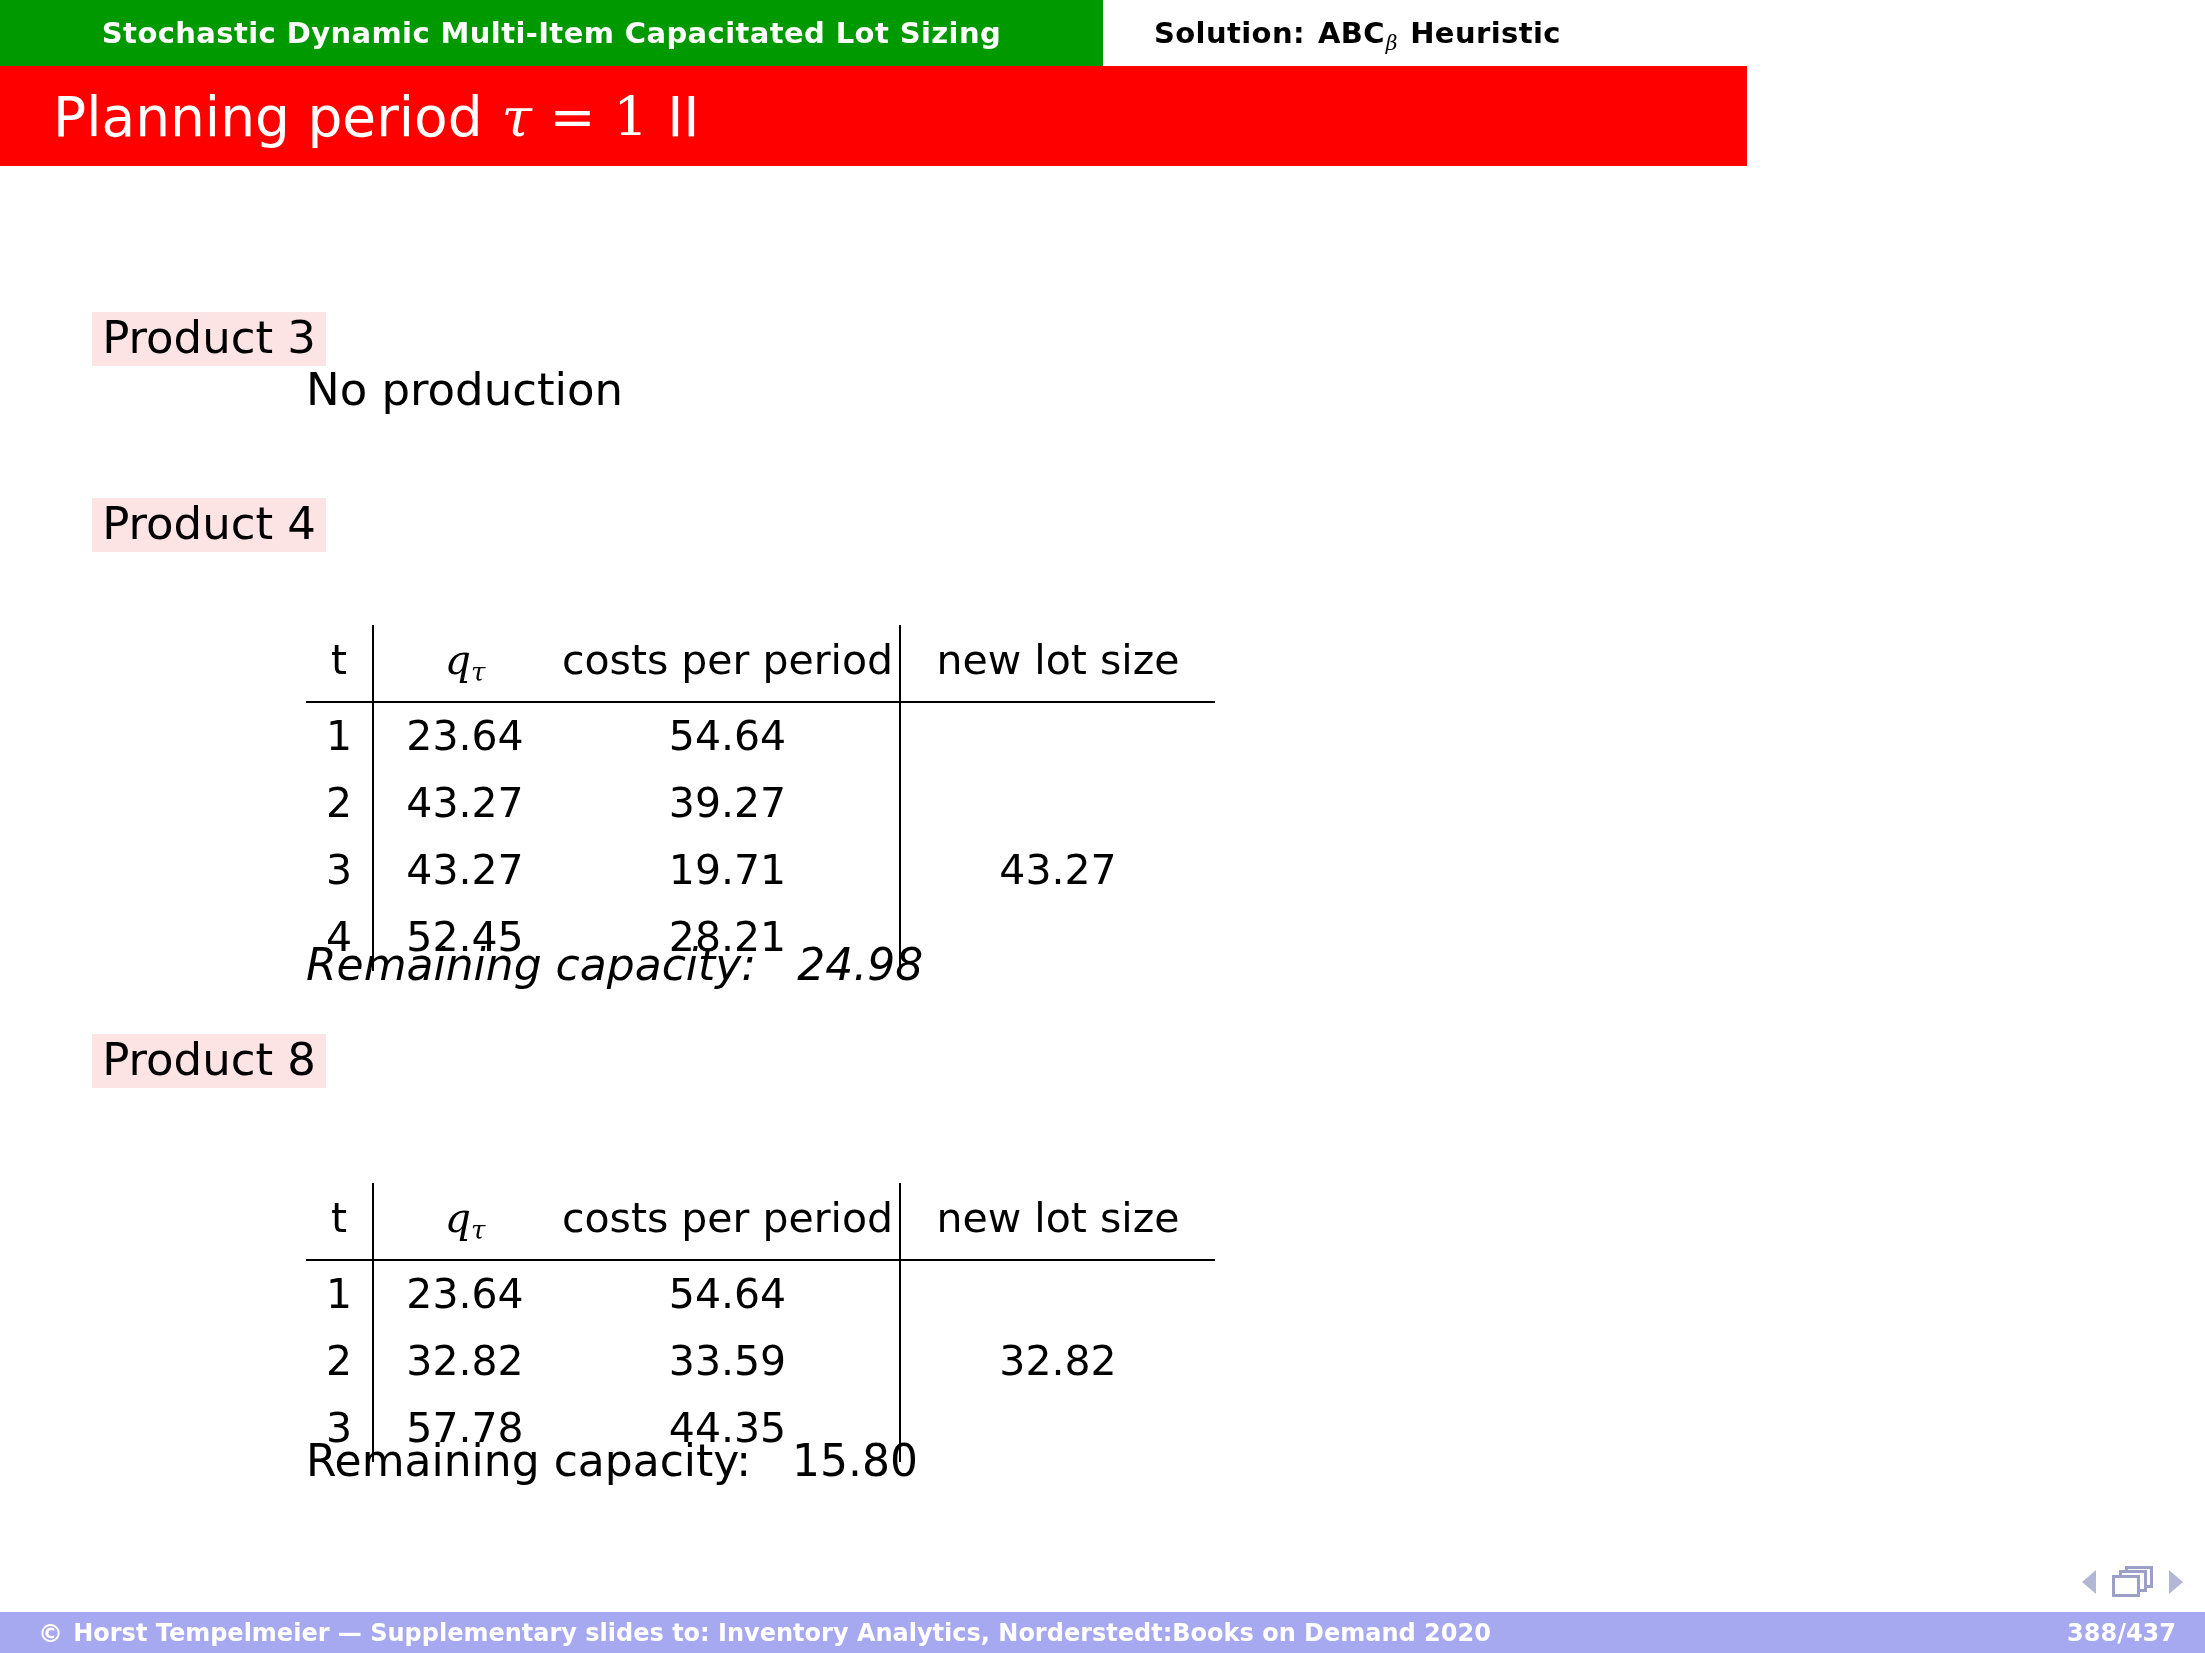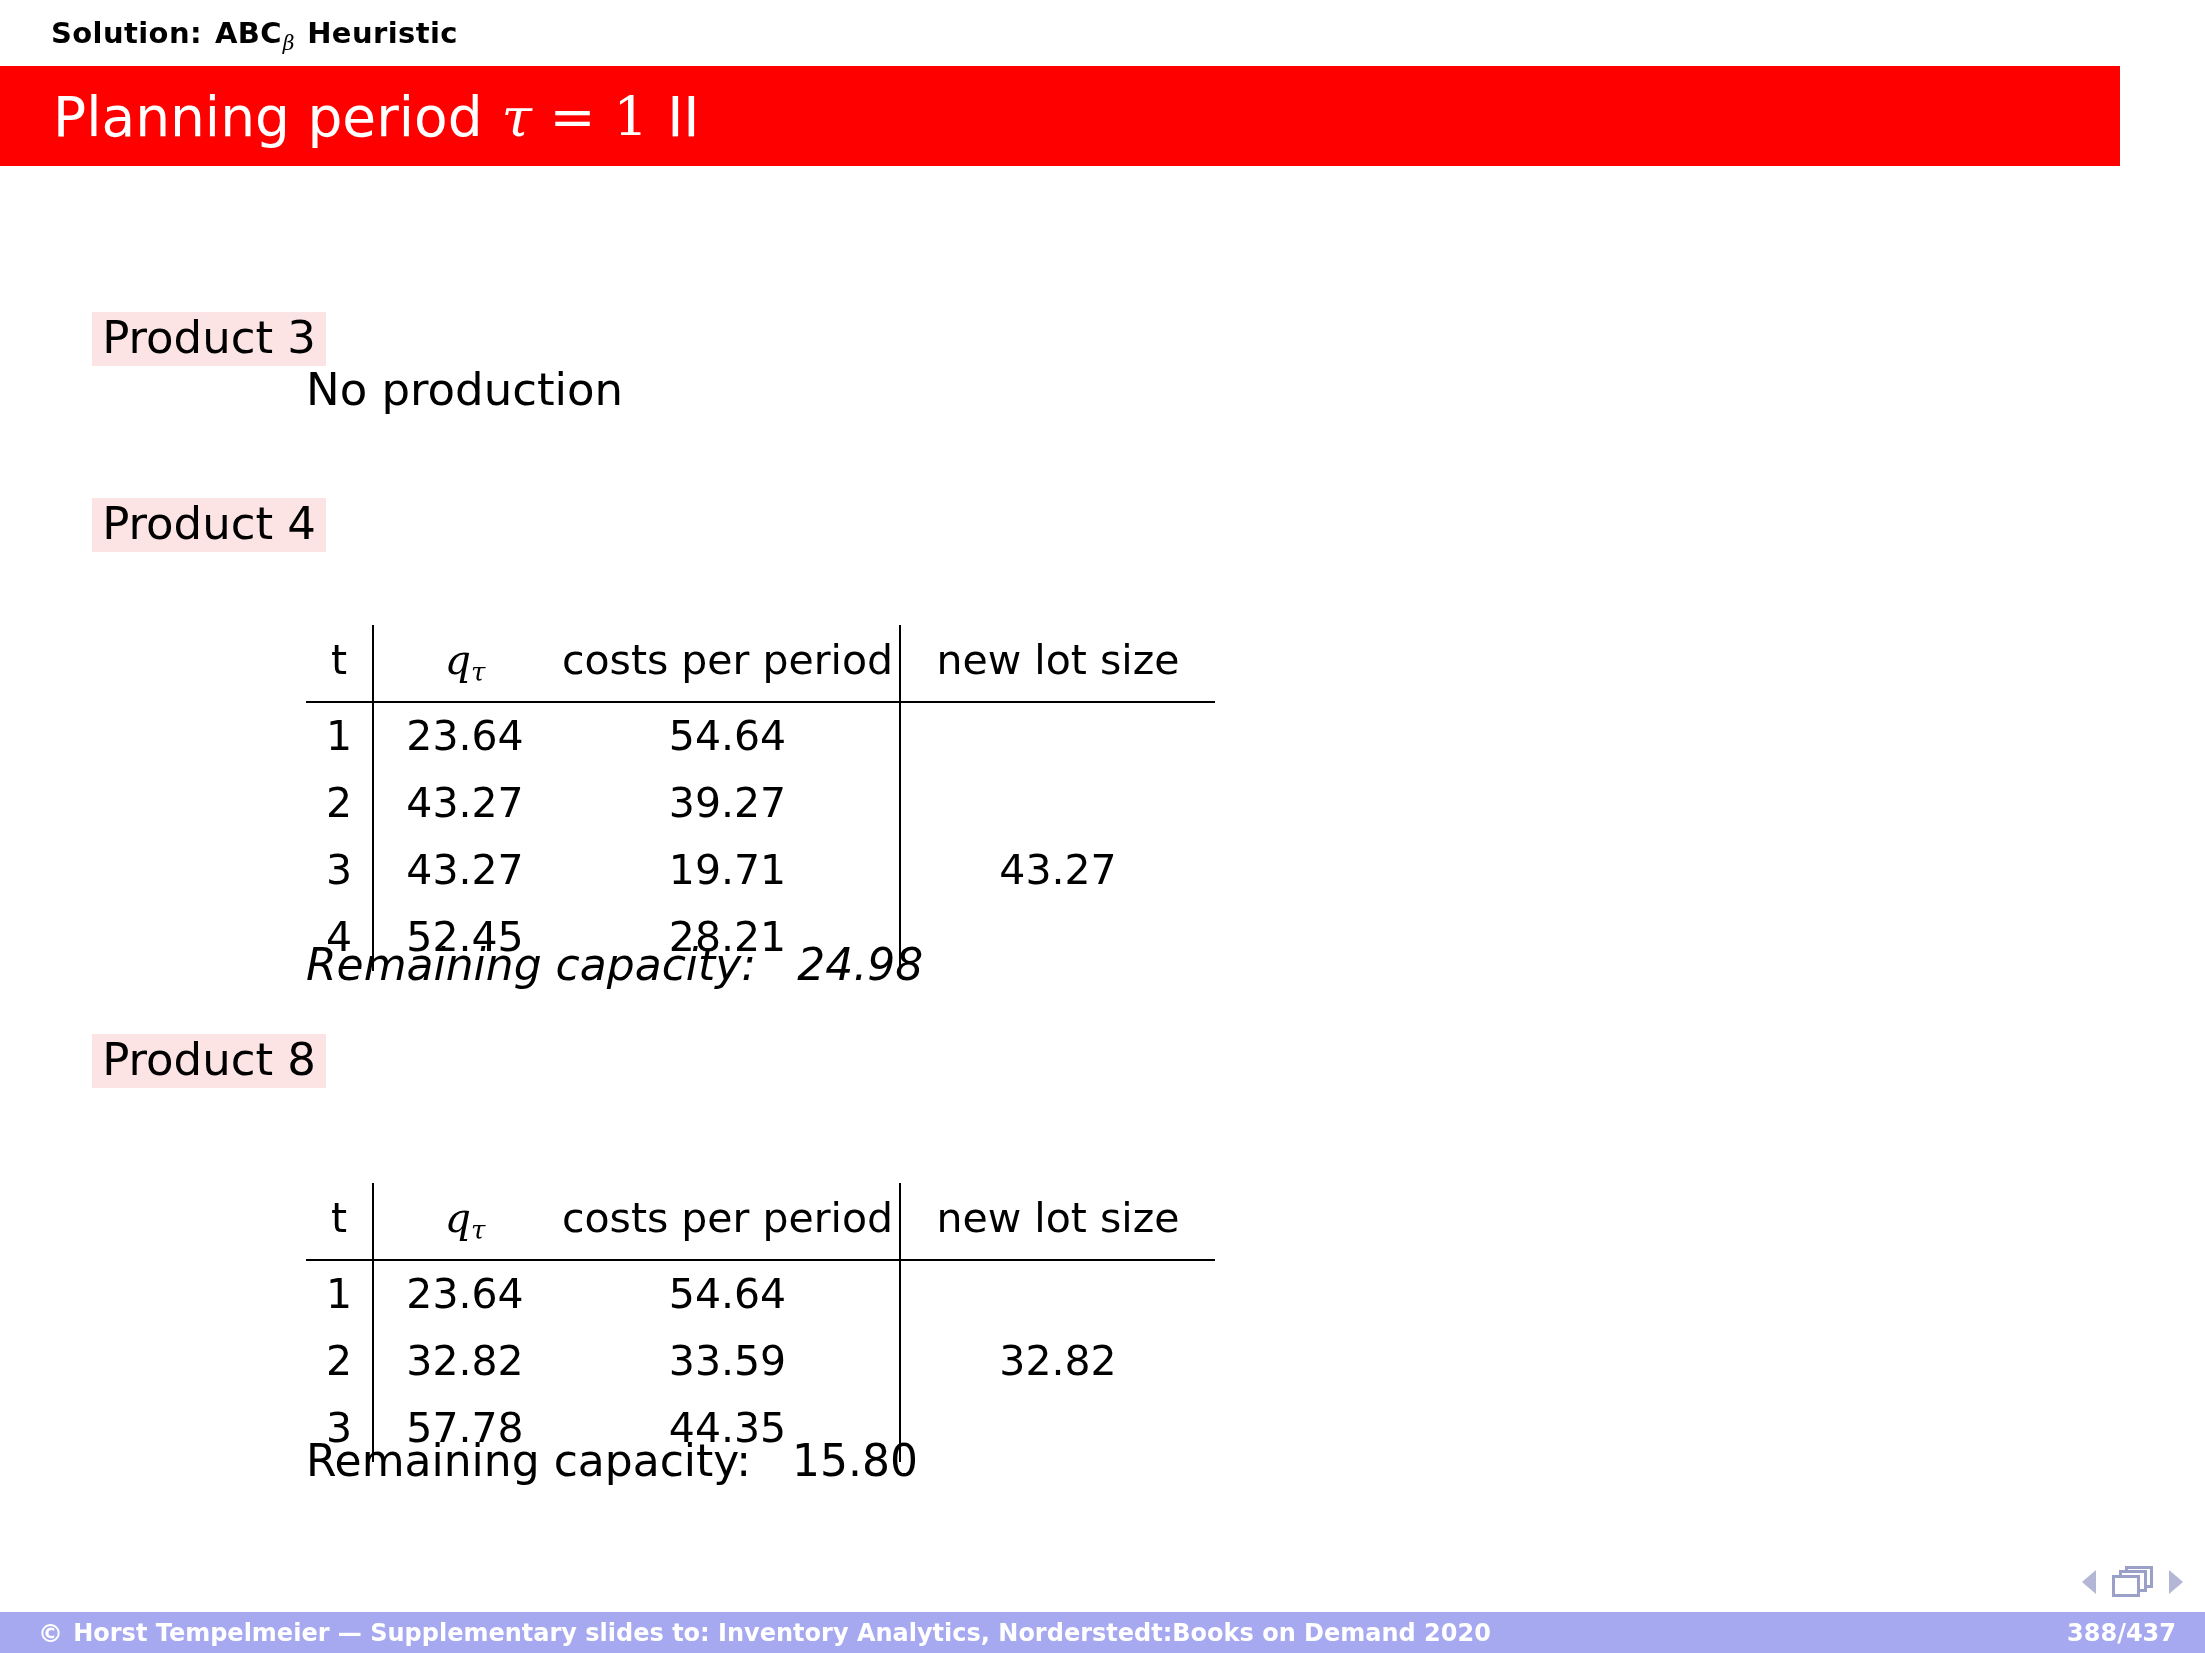--- a/index.html
+++ b/index.html
@@ -61,21 +61,21 @@
     position: relative;
     top: 7.3px;
     left: 0.7px;
     font-weight: normal;
   }
 
   
   .titlebar {
     position: absolute;
     left: 0; top: 66px;
-    width: 2120px;
+    width: 1747px;
     height: 101px;
     background: #ff0000;
   }
   .titlebar .title-text {
     position: absolute;
     left: 53px;
     top: 50%;
     transform: translateY(-50%);
     color: #ffffff;
     font-size: 55px;
@@ -199,20 +199,23 @@
   .copy-glyph {
     display: inline-block;
     font-size: 25px;
     line-height: 1;
   }
 </style>
 </head>
 <body>
 
 <div class="topbar">
+  <div class="topbar-green">
+    <span class="nav-label">Stochastic Dynamic Multi-Item Capacitated Lot Sizing</span>
+  </div>
   <div class="topbar-white">
     <span class="nav-label">
       <span>Solution:</span>
       <span style="display:inline-block;width:13px"></span>
       <span>ABC</span>
       <span class="sub-beta">β</span>
       <span style="display:inline-block;width:13px"></span>
       <span>Heuristic</span>
     </span>
   </div>

